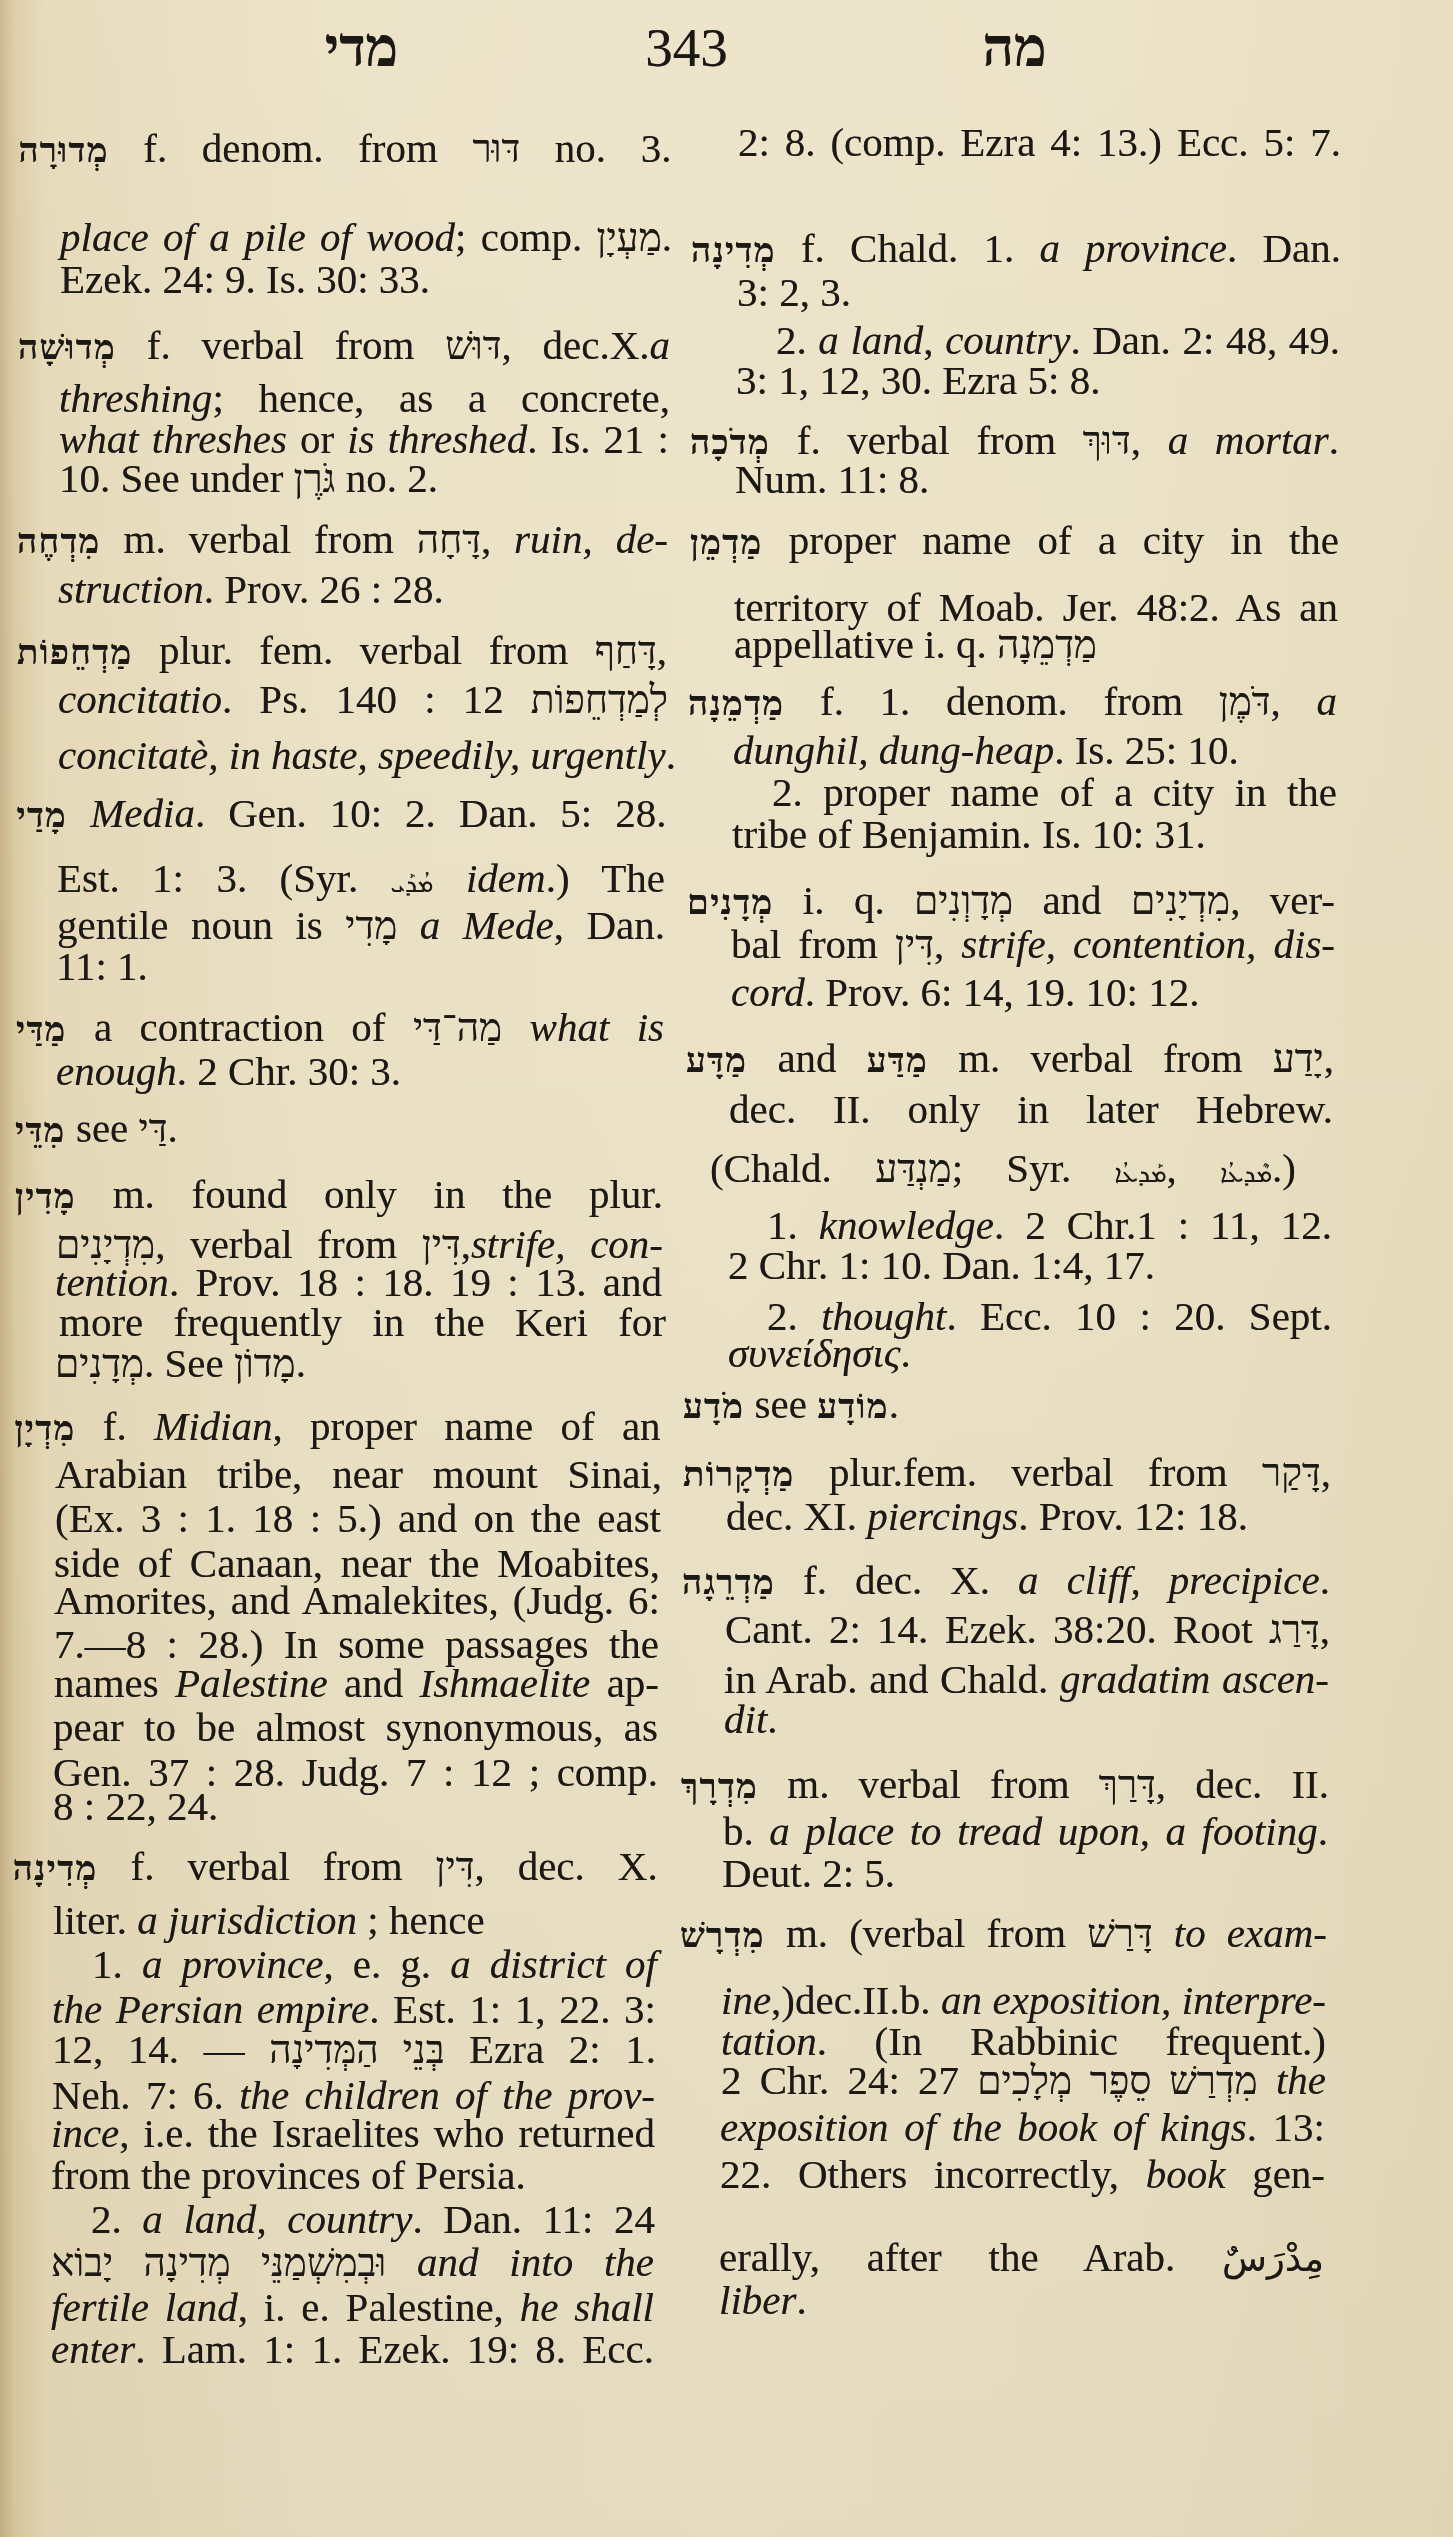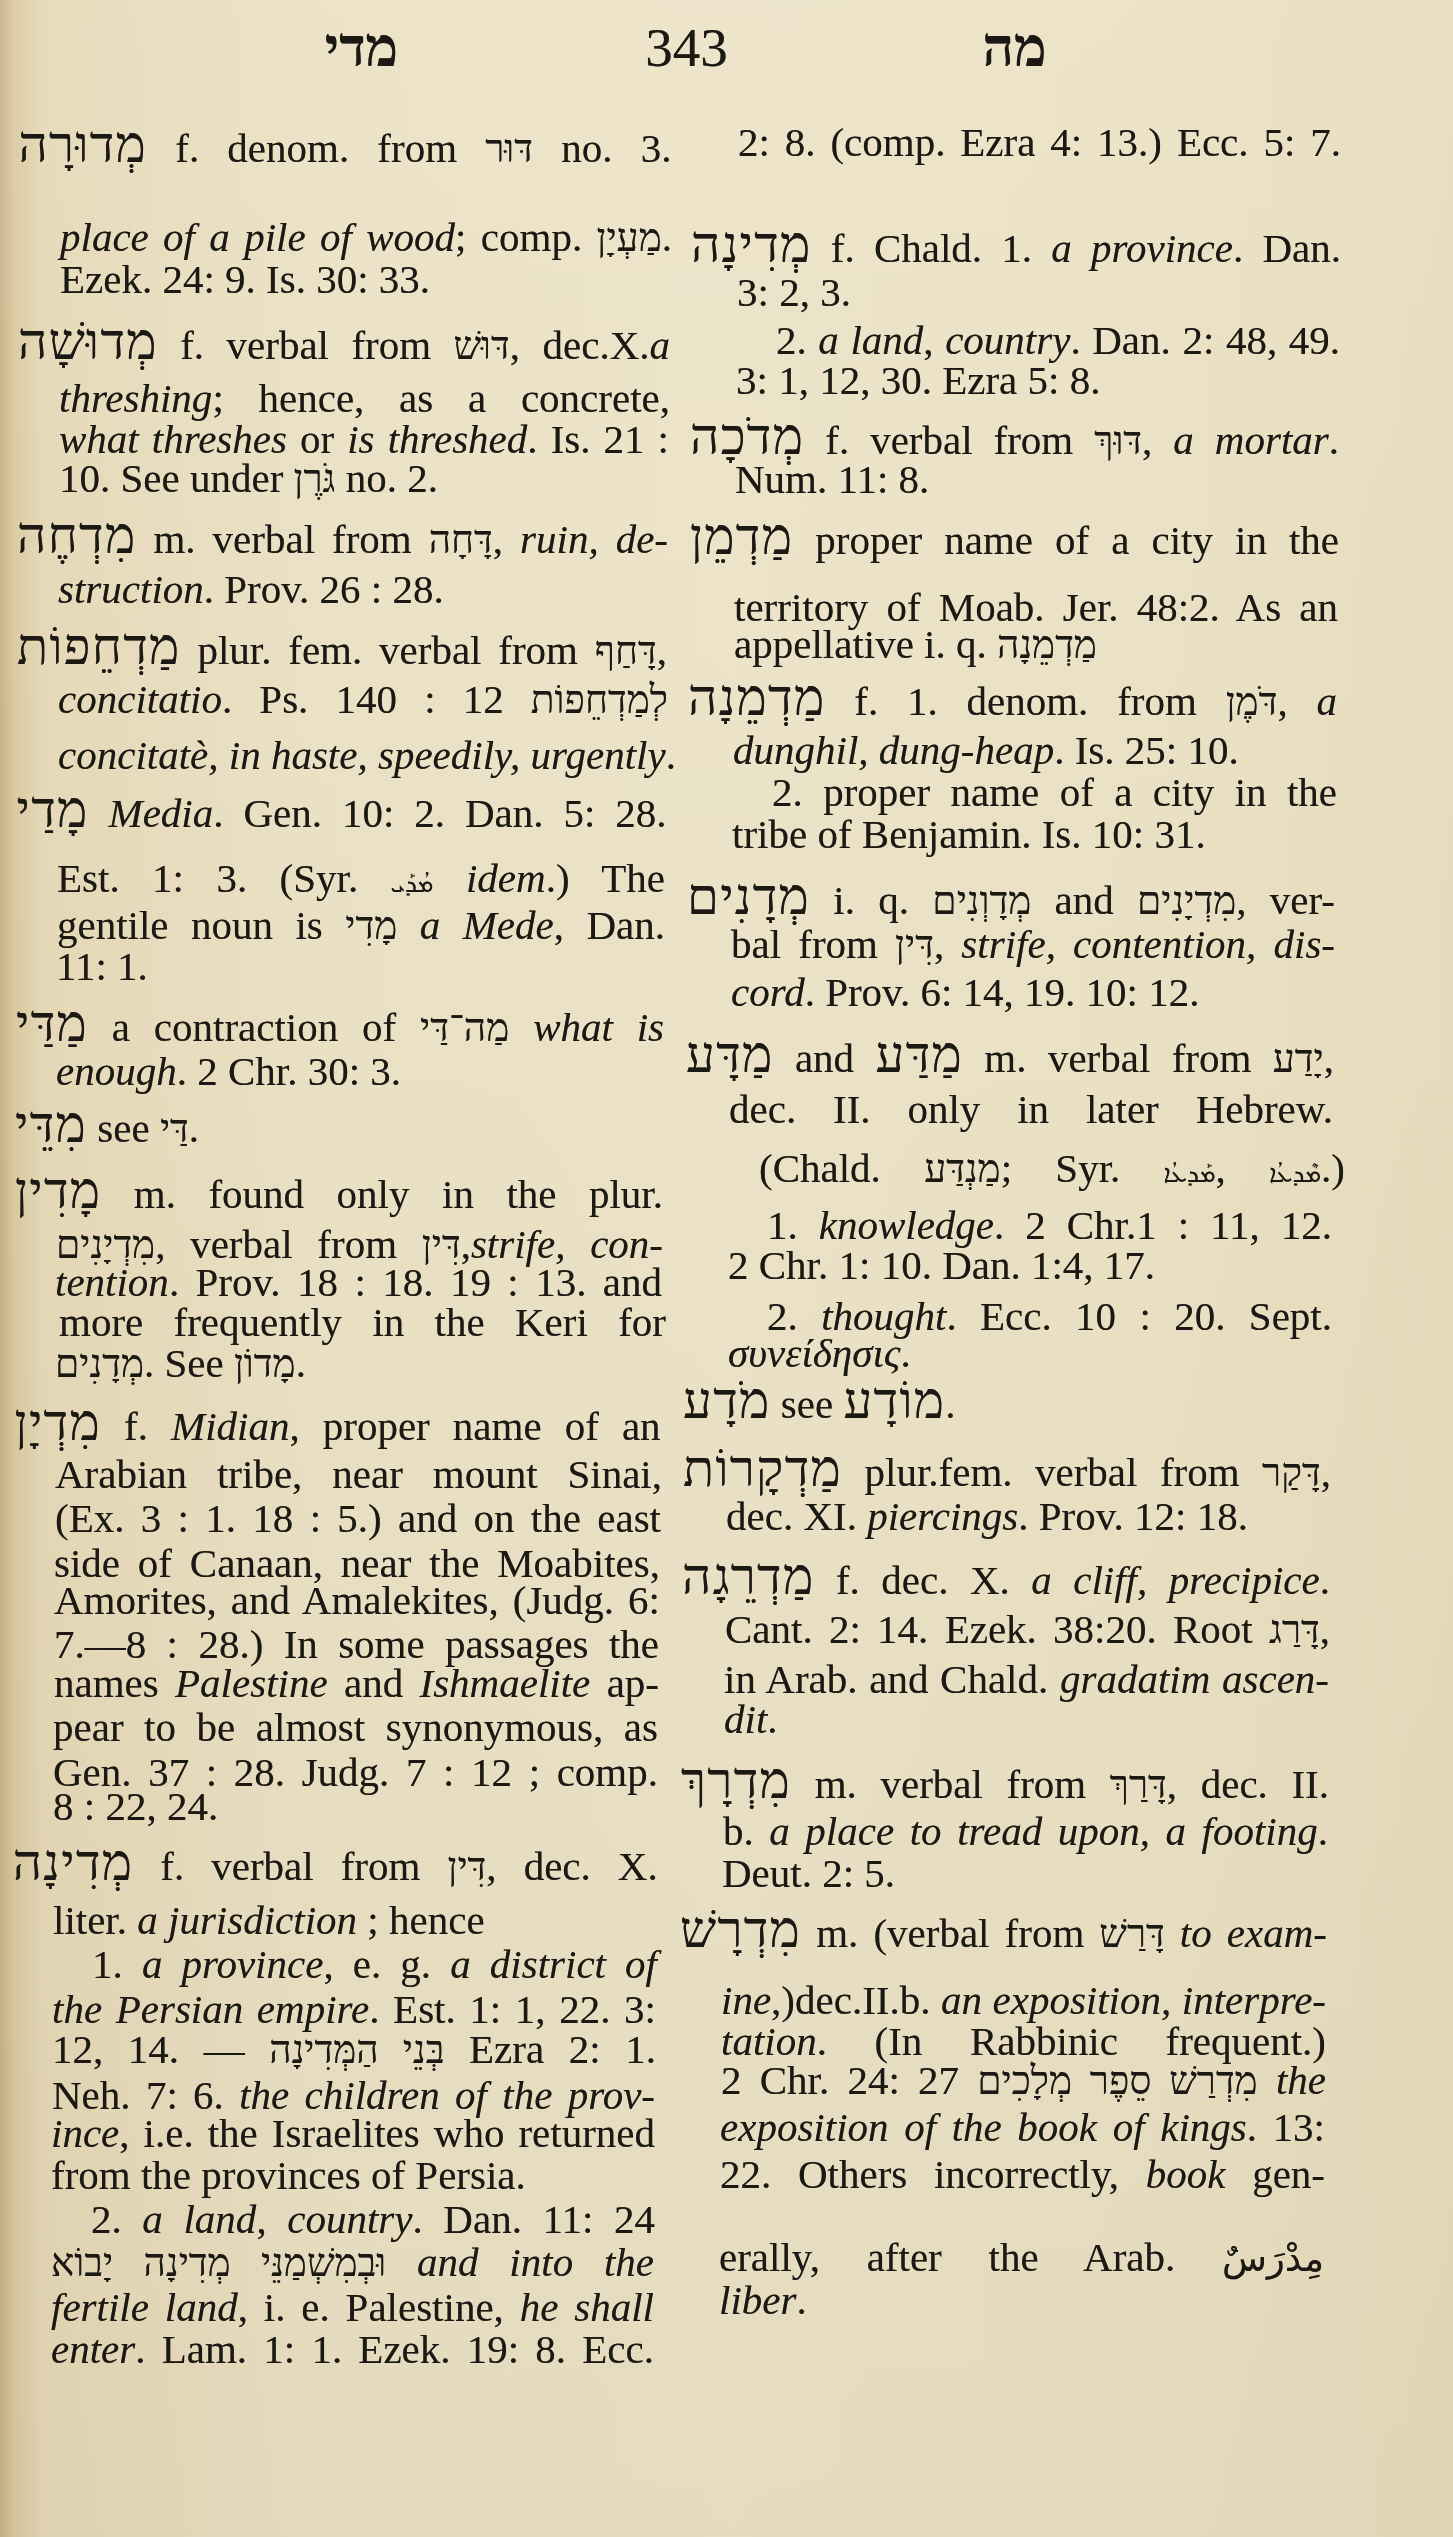--- a/index.html
+++ b/index.html
@@ -21,21 +21,21 @@
   .hdr.heb { font-weight: bold; direction: rtl; unicode-bidi: isolate; }
   .col { position: absolute; top: 0; height: 2538px; }
   .ln {
     position: absolute; height: 44px; line-height: 44px; font-size: 41px;
     white-space: nowrap; text-align: left;
     text-shadow: 0 0 0.4px rgba(20,16,10,.55);
   }
   .ln.j { text-align: justify; text-align-last: justify; }
   .it { font-style: italic; }
   .he { direction: rtl; unicode-bidi: isolate; font-size: 0.95em; line-height: 0; }
-  .hw { direction: rtl; unicode-bidi: isolate; font-size: 51px; font-weight: normal; line-height: 0; letter-spacing: 1.3px; }
+  .hw { direction: rtl; unicode-bidi: isolate; font-size: 35px; font-weight: bold; line-height: 0; letter-spacing: 1.3px; }
   .sy { direction: rtl; unicode-bidi: isolate; font-size: 0.6em; line-height: 0; font-family: "DejaVu Sans", sans-serif; }
   .ar { direction: rtl; unicode-bidi: isolate; font-size: 0.9em; line-height: 0; font-family: "DejaVu Sans", sans-serif; }
   .gr { font-style: italic; }
 </style>
 </head>
 <body>
 
 <div class="page">
 
   <div>
@@ -106,21 +106,21 @@
     <div class="ln" style="top:622px;left:734px;width:604px"><span class="tx">appellative i. q. </span><span class="he">מַדְמֵנָה</span></div>
     <div class="ln j" style="top:679px;left:688px;width:649px"><span class="hw">מַדְמֵנָה</span><span class="tx"> f. 1. denom. from </span><span class="he">דֹּמֶן</span><span class="tx">, </span><span class="it">a</span></div>
     <div class="ln" style="top:728px;left:733px;width:605px"><span class="it">dunghil, dung-heap</span><span class="tx">. Is. 25: 10.</span></div>
     <div class="ln j" style="top:770px;left:772px;width:565px"><span class="tx">2. proper name of a city in the</span></div>
     <div class="ln" style="top:812px;left:732px;width:604px"><span class="tx">tribe of Benjamin. Is. 10: 31.</span></div>
     <div class="ln j" style="top:878px;left:687px;width:648px"><span class="hw">מְדָנִים</span><span class="tx"> i. q. </span><span class="he">מְדָוְנִים</span><span class="tx"> and </span><span class="he">מִדְיָנִים</span><span class="tx">, ver-</span></div>
     <div class="ln j" style="top:922px;left:731px;width:604px"><span class="tx">bal from </span><span class="he">דִּין</span><span class="tx">, </span><span class="it">strife, contention, dis-</span></div>
     <div class="ln" style="top:970px;left:731px;width:604px"><span class="it">cord</span><span class="tx">. Prov. 6: 14, 19. 10: 12.</span></div>
     <div class="ln j" style="top:1036px;left:686px;width:648px"><span class="hw">מַדָּע</span><span class="tx"> and </span><span class="hw">מַדַּע</span><span class="tx"> m. verbal from </span><span class="he">יָדַע</span><span class="tx">,</span></div>
     <div class="ln j" style="top:1087px;left:729px;width:604px"><span class="tx">dec. II. only in later Hebrew.</span></div>
-    <div class="ln j" style="top:1146px;left:759px;width:586px"><span class="tx">(Chald. </span><span class="he">מַנְדַּע</span><span class="tx">; Syr. </span><span class="sy">ܡܰܕܥܳܐ</span><span class="tx">, </span><span class="sy">ܡܶܕܥܳܐ</span><span class="tx">.)</span></div>
+    <div class="ln j" style="top:1146px;left:710px;width:586px"><span class="tx">(Chald. </span><span class="he">מַנְדַּע</span><span class="tx">; Syr. </span><span class="sy">ܡܰܕܥܳܐ</span><span class="tx">, </span><span class="sy">ܡܶܕܥܳܐ</span><span class="tx">.)</span></div>
     <div class="ln j" style="top:1203px;left:767px;width:565px"><span class="tx">1. </span><span class="it">knowledge</span><span class="tx">. 2 Chr.1 : 11, 12.</span></div>
     <div class="ln" style="top:1243px;left:728px;width:605px"><span class="tx">2 Chr. 1: 10. Dan. 1:4, 17.</span></div>
     <div class="ln j" style="top:1294px;left:767px;width:565px"><span class="tx">2. </span><span class="it">thought</span><span class="tx">. Ecc. 10 : 20. Sept.</span></div>
     <div class="ln" style="top:1331px;left:728px;width:605px"><span class="gr">συνείδησις</span><span class="tx">.</span></div>
     <div class="ln" style="top:1382px;left:683px;width:648px"><span class="hw">מֹדָע</span><span class="tx"> see </span><span class="hw">מוֹדָע</span><span class="tx">.</span></div>
     <div class="ln j" style="top:1450px;left:683px;width:648px"><span class="hw">מַדְקָרוֹת</span><span class="tx"> plur.fem. verbal from </span><span class="he">דָּקַר</span><span class="tx">,</span></div>
     <div class="ln" style="top:1494px;left:726px;width:605px"><span class="tx">dec. XI. </span><span class="it">piercings</span><span class="tx">. Prov. 12: 18.</span></div>
     <div class="ln j" style="top:1558px;left:682px;width:648px"><span class="hw">מַדְרֵגָה</span><span class="tx"> f. dec. X. </span><span class="it">a cliff, precipice</span><span class="tx">.</span></div>
     <div class="ln j" style="top:1607px;left:725px;width:605px"><span class="tx">Cant. 2: 14. Ezek. 38:20. Root </span><span class="he">דָּרַג</span><span class="tx">,</span></div>
     <div class="ln j" style="top:1657px;left:724px;width:605px"><span class="tx">in Arab. and Chald. </span><span class="it">gradatim ascen-</span></div>

